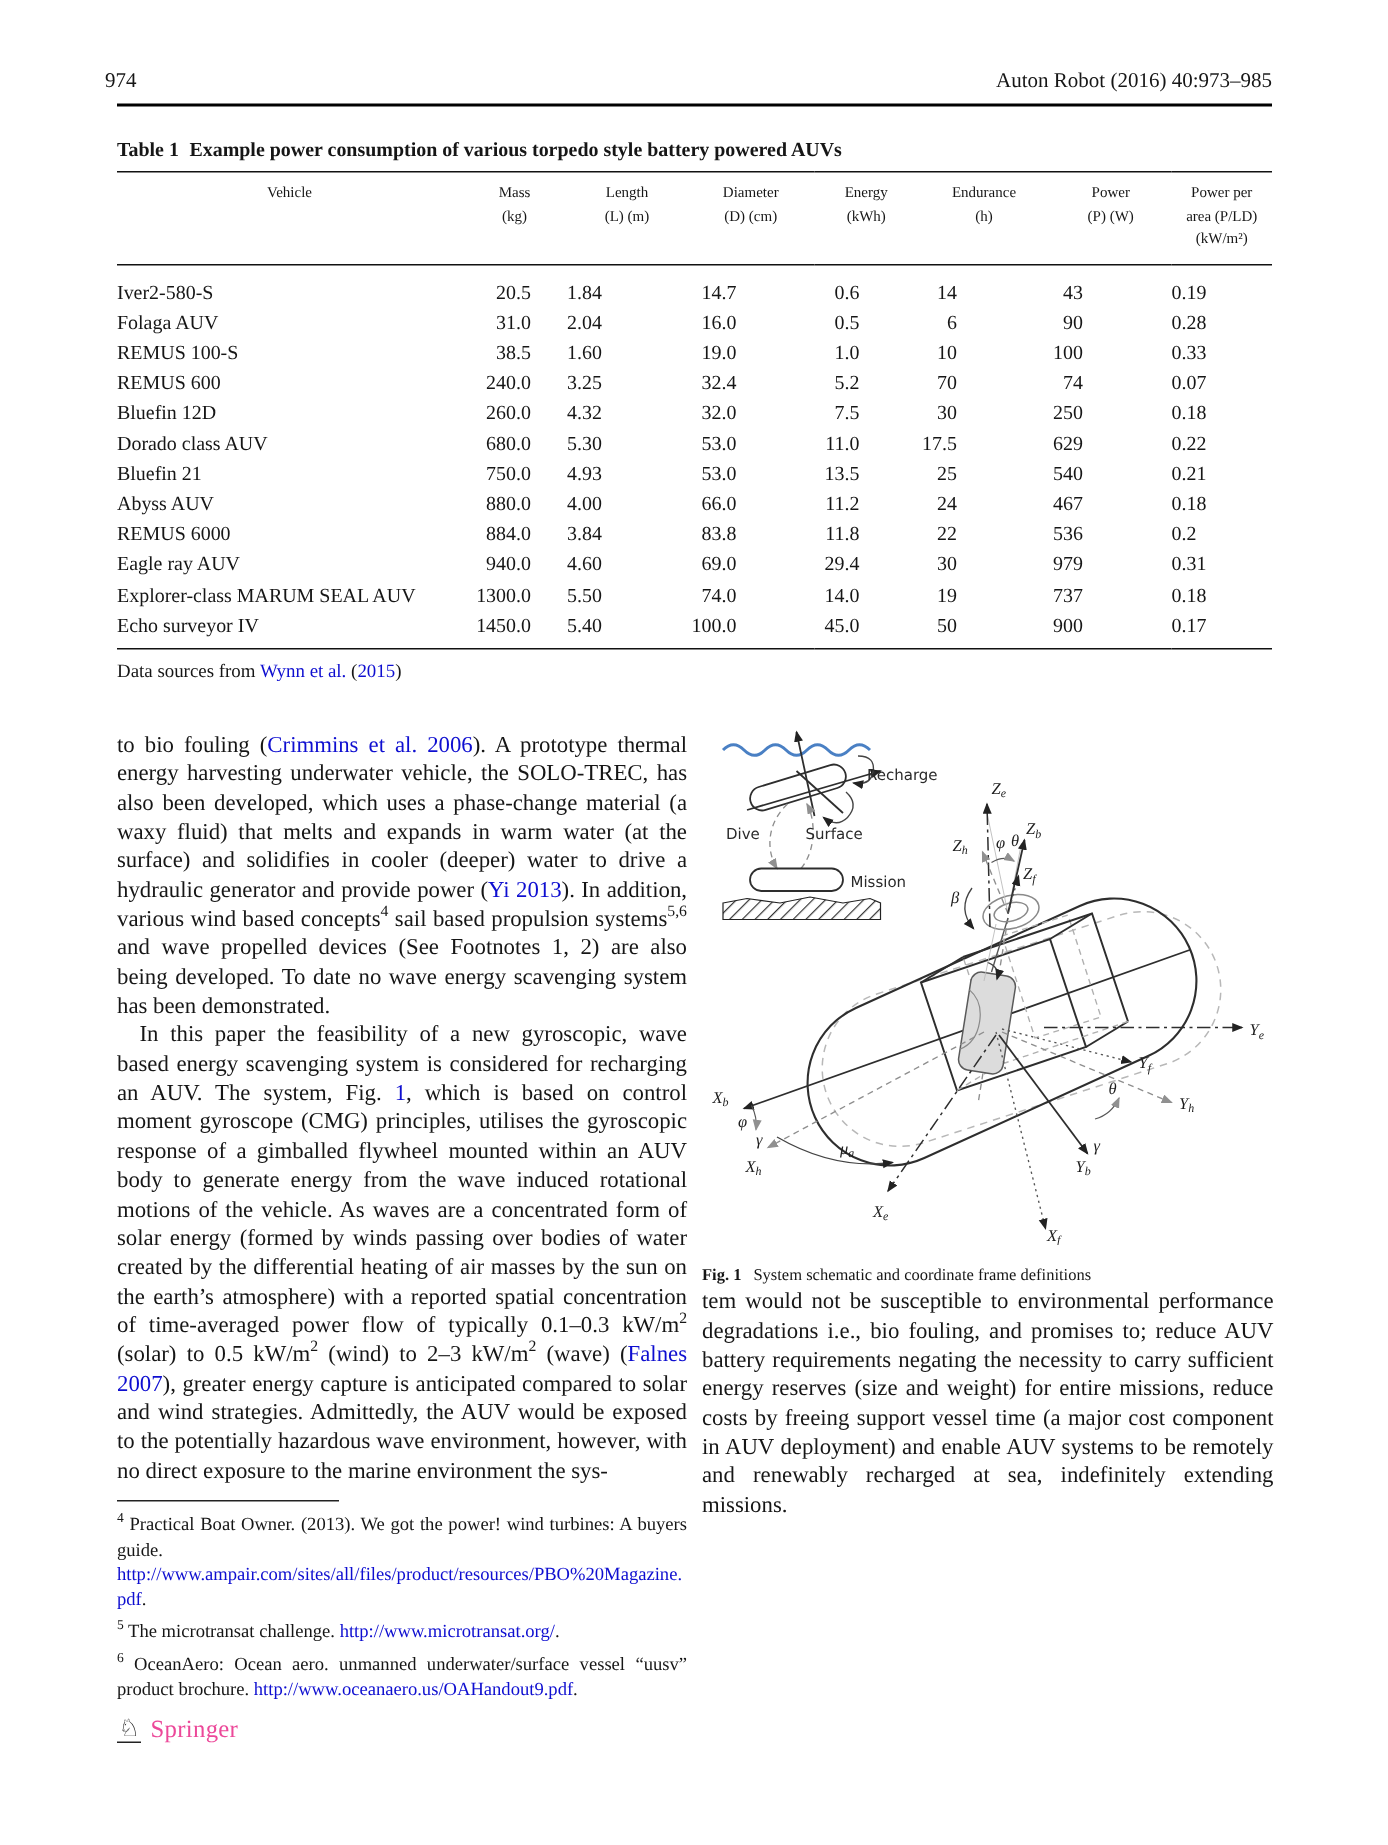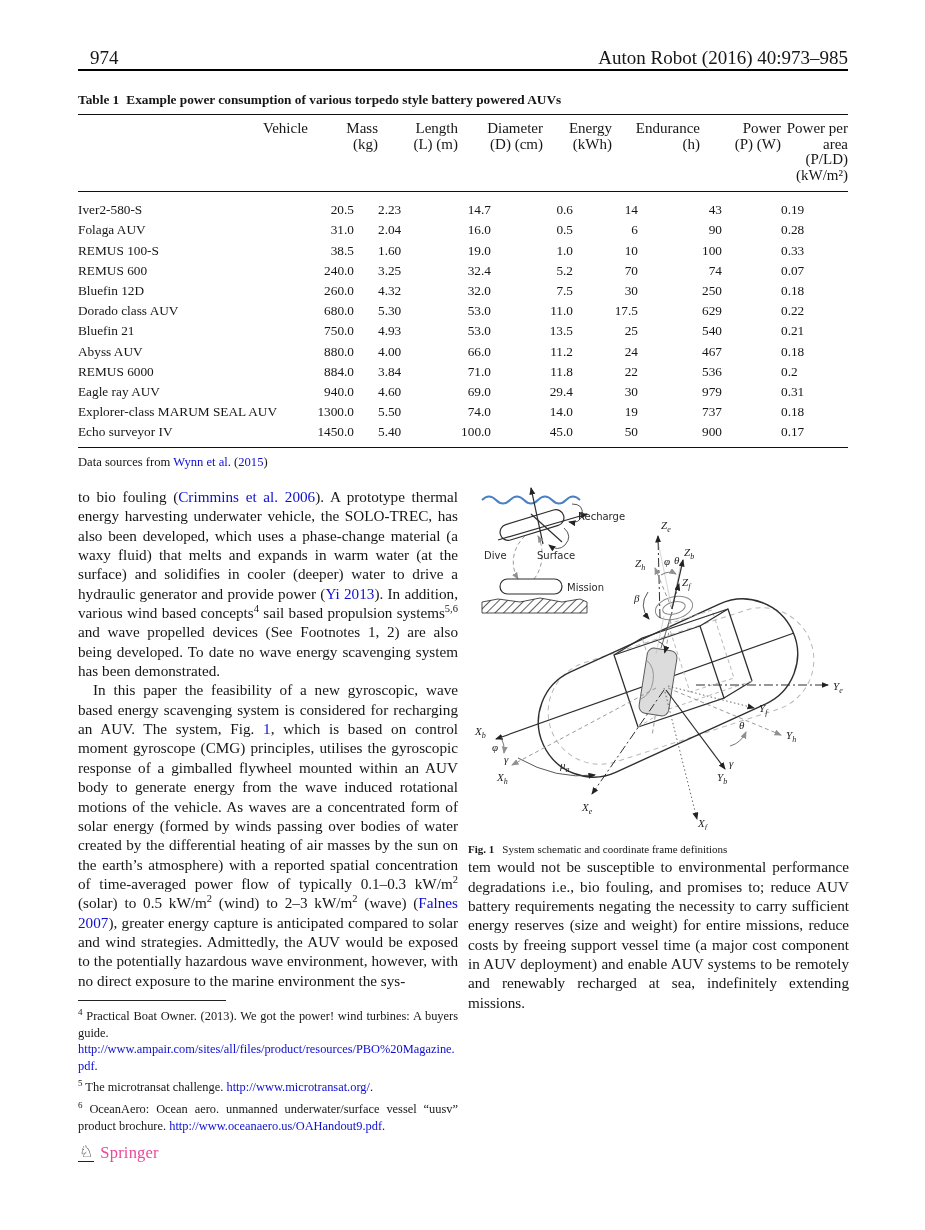--- a/index.html
+++ b/index.html
@@ -1,31 +1,31 @@
 <!DOCTYPE html>
 <html style="--link: #0e0ed0; --water: #4a80c4;"><head>
 <meta charset="utf-8">
 <style>
   :root { --link:#0e0ed0; --water:#4a80c4; }
   html,body {margin:0; padding:0; background:#ffffff;}
   .page {position:relative; width:925px; height:1230px; background:#fff;
          font-family:"Liberation Serif", serif; color:#161616; overflow:hidden;}
 
   
-  .pghead {position:absolute; left:90px; right:77px; top:47px;
-           display:flex; justify-content:space-between; font-size:19px;}
+  .pghead {position:absolute; left:70px; right:77px; top:47px;
+           display:flex; justify-content:space-between; font-size:14px;}
   .headrule {position:absolute; left:78px; right:77px; top:69px; height:2.2px; background:#000;}
 
   
   .tablewrap {position:absolute; left:78px; top:91px; width:770px;}
   .tcaption {font-size:13.3px; line-height:17px; margin-bottom:6px;font-weight:bold;}
   .tcaption b {margin-right:7px;}
   table {border-collapse:collapse; width:100%; border-top:1.2px solid #111; table-layout:fixed;}
   thead tr {border-bottom:1.2px solid #111;}
-  th {text-align:right; font-weight:normal; font-size:15px; padding:6px 0 8px 0;
+  th {text-align:center; font-weight:normal; font-size:10px; padding:6px 0 8px 0;
       vertical-align:top; line-height:15.5px;}
   td {font-size:13.3px; height:20.2px; vertical-align:bottom; padding:0;
       white-space:nowrap; overflow:visible;}
   tbody tr:first-child td {padding-top:6px;}
   tbody tr:last-child td {border-bottom:1.2px solid #111; padding-bottom:7px;}
   td:nth-child(2){text-align:right; padding-right:24px;}
   td:nth-child(4){text-align:right; padding-right:52px;}
   td:nth-child(5){text-align:right; padding-right:39px;}
   td:nth-child(6){text-align:right; padding-right:62px;}
   td:nth-child(7){text-align:right; padding-right:59px;}
@@ -132,21 +132,21 @@
               <div>Power per</div>
               <div>area (P/LD)</div>
               <div>(kW/m²)</div>
             </th>
           </tr>
         </thead>
       <tbody id="tb">
           <tr>
             <td>Iver2-580-S</td>
             <td>20.5</td>
-            <td>2.23</td>
+            <td>1.84</td>
             <td>14.7</td>
             <td>0.6</td>
             <td>14</td>
             <td>43</td>
             <td>0.19</td>
           </tr>
           <tr>
             <td>Folaga AUV</td>
             <td>31.0</td>
             <td>2.04</td>
@@ -213,21 +213,21 @@
             <td>66.0</td>
             <td>11.2</td>
             <td>24</td>
             <td>467</td>
             <td>0.18</td>
           </tr>
           <tr>
             <td>REMUS 6000</td>
             <td>884.0</td>
             <td>3.84</td>
-            <td>71.0</td>
+            <td>83.8</td>
             <td>11.8</td>
             <td>22</td>
             <td>536</td>
             <td>0.2</td>
           </tr>
           <tr>
             <td>Eagle ray AUV</td>
             <td>940.0</td>
             <td>4.60</td>
             <td>69.0</td>

